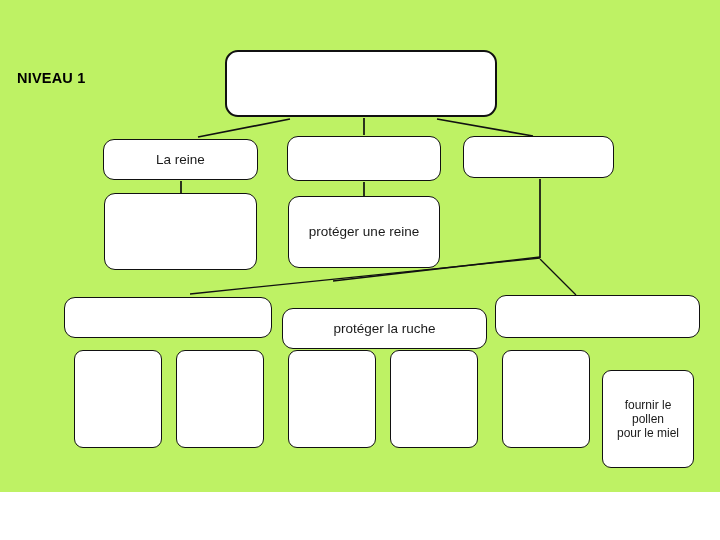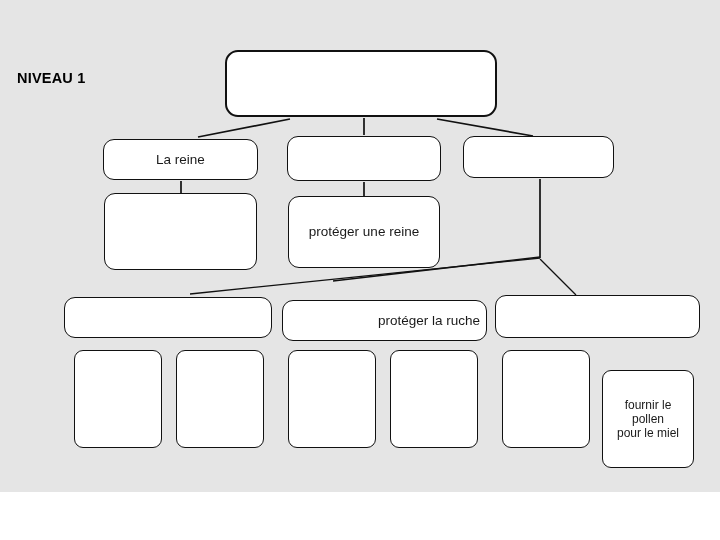--- a/index.html
+++ b/index.html
@@ -4,21 +4,21 @@
 <style>
   html, body {
     margin: 0;
     padding: 0;
     background: #ffffff;
   }
   #page {
     position: relative;
     width: 720px;
     height: 492px;
-    background: #e5e5e5;
+    background: #bef264;
     overflow: hidden;
     font-family: "Liberation Sans", sans-serif;
   }
   .niveau {
     position: absolute;
     left: 17px;
     top: 70px;
     font-size: 14.5px;
     font-weight: bold;
     color: #000000;
@@ -113,21 +113,21 @@
       </div>
       <div class="node" style="left: 104px; top: 193px; width: 153px; height: 77px;">
         <span class="label"></span>
       </div>
       <div class="node" style="left: 288px; top: 196px; width: 152px; height: 72px;">
         <span class="label">protéger une reine</span>
       </div>
       <div class="node" style="left: 64px; top: 297px; width: 208px; height: 41px;">
         <span class="label"></span>
       </div>
-      <div class="node" style="left: 282px; top: 300px; width: 205px; height: 41px; justify-content: flex-end;">
+      <div class="node" style="left: 282px; top: 308px; width: 205px; height: 41px;">
         <span class="label">protéger la ruche</span>
       </div>
       <div class="node" style="left: 495px; top: 295px; width: 205px; height: 43px;">
         <span class="label"></span>
       </div>
       <div class="node small-rad" style="left: 74px; top: 350px; width: 88px; height: 98px;">
         <span class="label"></span>
       </div>
       <div class="node small-rad" style="left: 176px; top: 350px; width: 88px; height: 98px;">
         <span class="label"></span>

